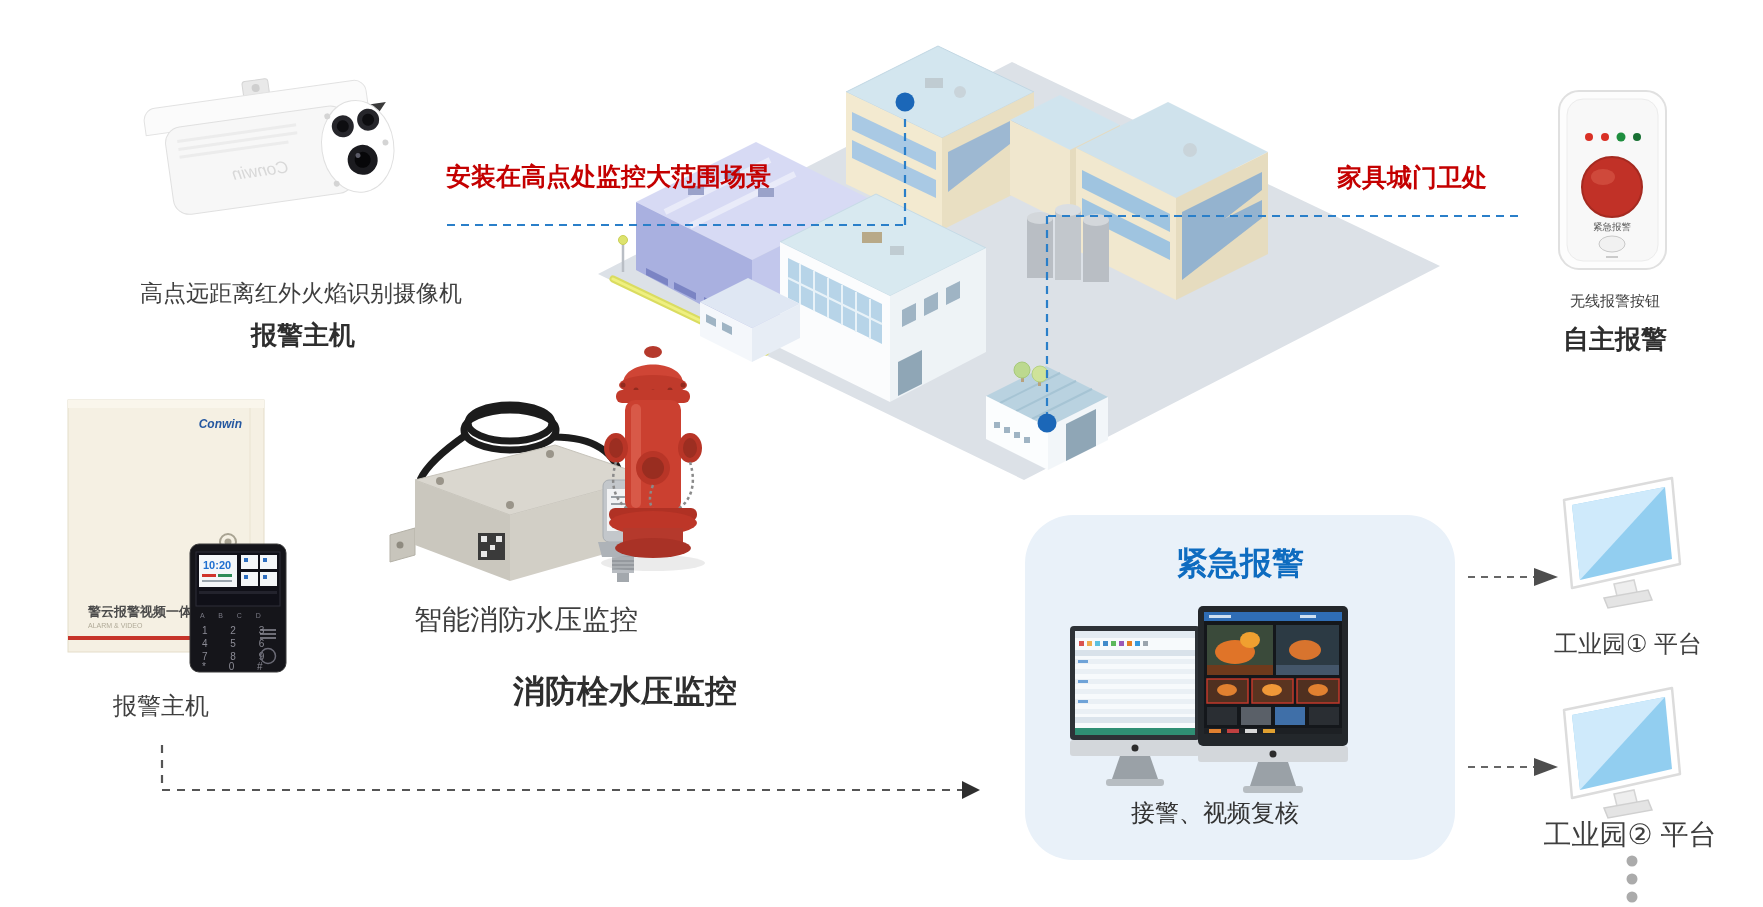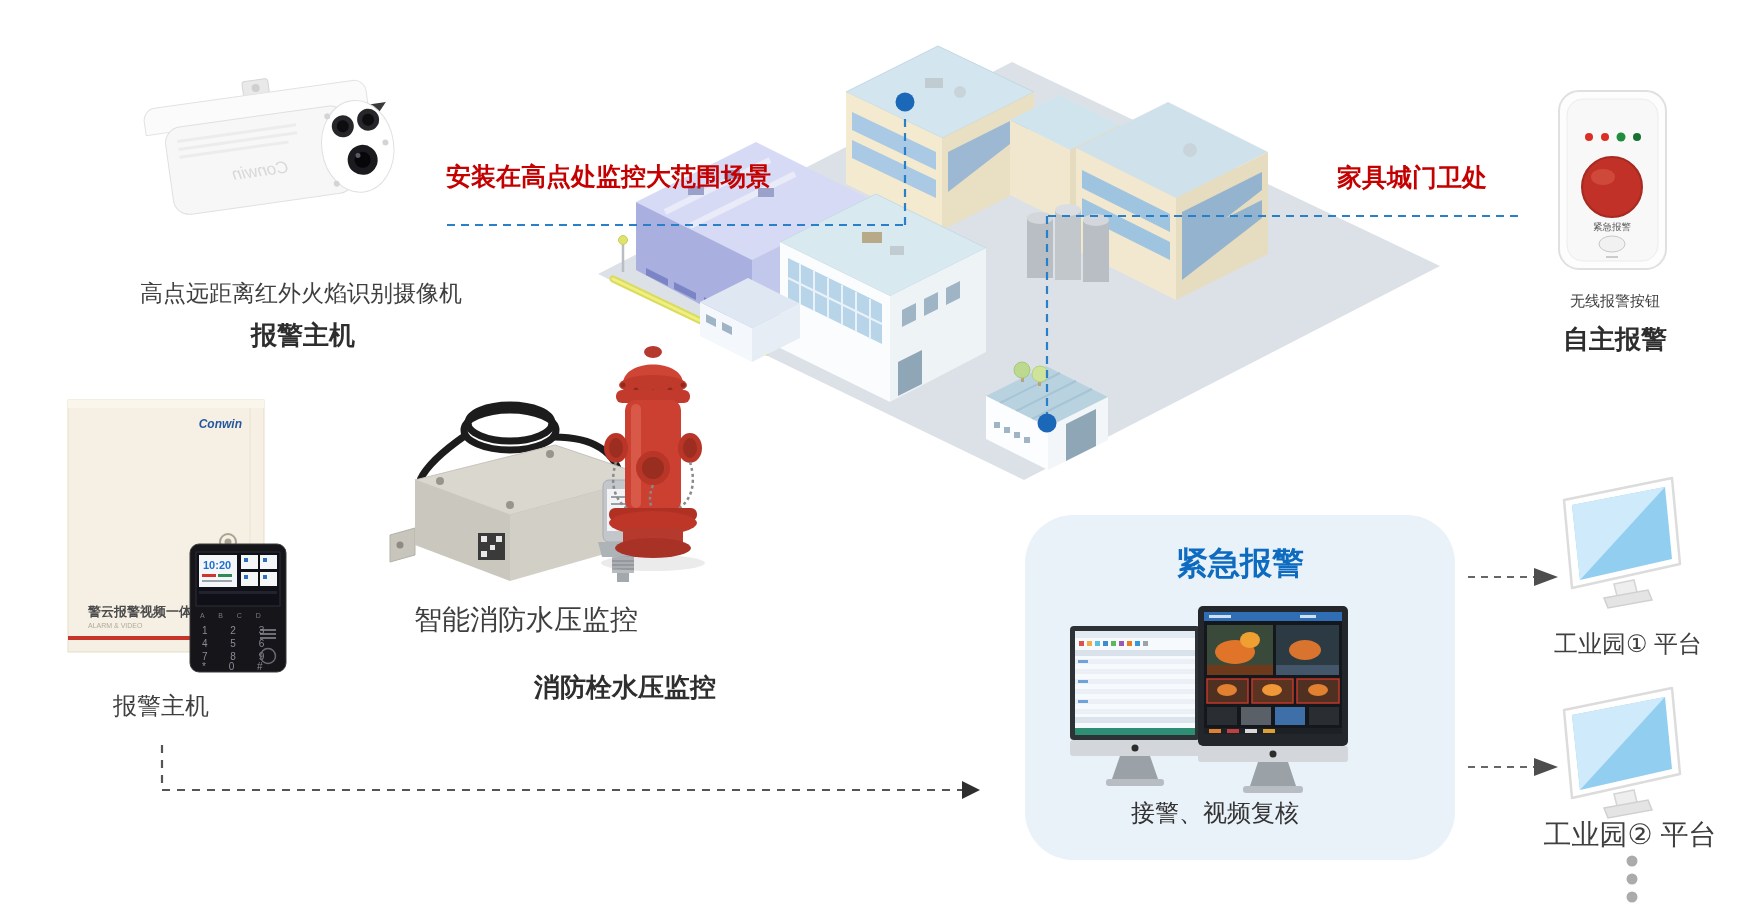--- a/index.html
+++ b/index.html
@@ -429,21 +429,21 @@
 
   <div class="label red-note" style="left:1337px;top:161px;">家具城门卫处</div>
 
   <div class="label centered" style="left:1615px;top:292px;font-size:15px;">无线报警按钮</div>
   <div class="label centered bold" style="left:1615px;top:322px;font-size:26px;">自主报警</div>
 
   <div class="label centered" style="left:161px;top:690px;font-size:24px;">报警主机</div>
 
   <div class="label centered" style="left:526px;top:601px;font-size:28px;">智能消防水压监控</div>
 
-  <div class="label centered bold" style="left:625px;top:670px;font-size:26px;">消防栓水压监控</div>
+  <div class="label centered bold" style="left:625px;top:670px;font-size:32px;">消防栓水压监控</div>
 
   <div class="label centered blue-title" style="left:1240px;top:542px;">紧急报警</div>
   <div class="label centered" style="left:1215px;top:797px;font-size:24px;color:#333333;">接警、视频复核</div>
 
 
   <div class="label centered" style="left:1628px;top:628px;font-size:24px;">工业园① 平台</div>
   <div class="label centered" style="left:1630px;top:816px;font-size:28px;">工业园② 平台</div>
 
 </div>
 

